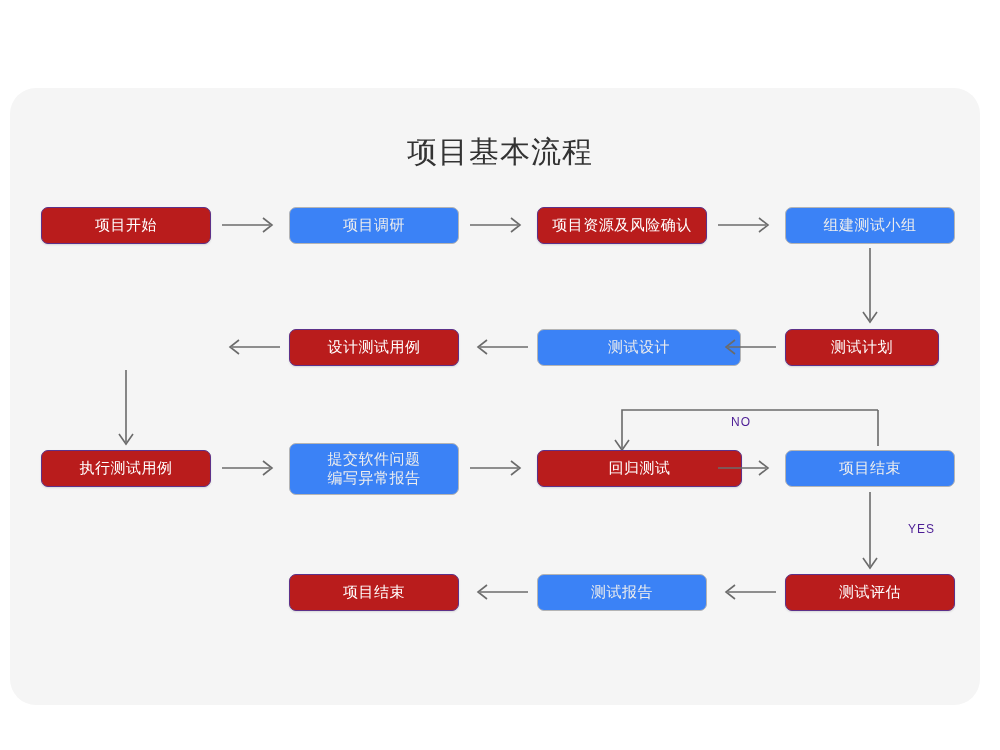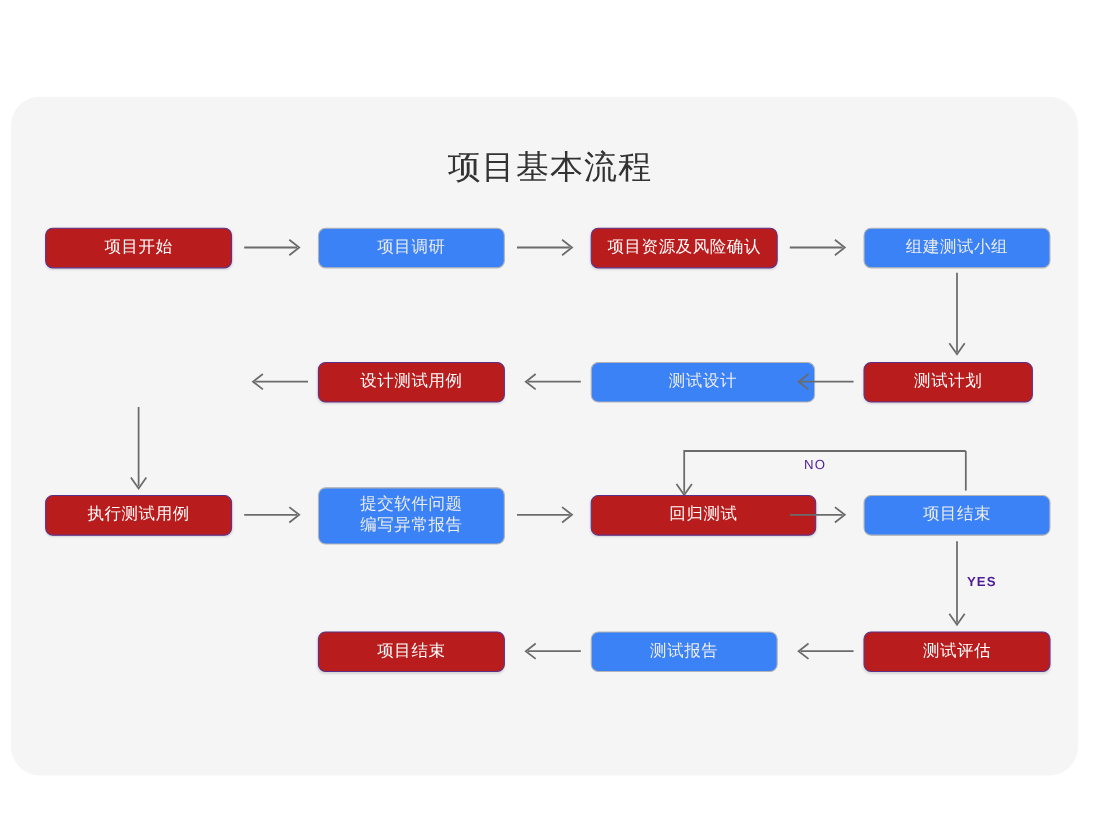--- a/index.html
+++ b/index.html
@@ -196,21 +196,21 @@
   </div>
 
   <div class="node gray" style="left:785px; top:450px; width:170px; height:37px;">项目结束</div>
 
   <div class="conn" style="left:858px; top:492px;">
     <svg width="24" height="82" viewBox="0 0 24 82">
       <line x1="12" y1="0" x2="12" y2="74" stroke="#6b6b6b" stroke-width="1.6"></line>
       <polyline points="5,66 12,76 19,66" fill="none" stroke="#6b6b6b" stroke-width="1.6"></polyline>
     </svg>
   </div>
-  <div class="edge-label" style="left:879px; top:522px;font-weight:bold;">YES</div>
+  <div class="edge-label" style="left:908px; top:522px;">YES</div>
 
   <div class="node purple" style="left:289px; top:574px; width:170px; height:37px;">项目结束</div>
 
   <div class="conn" style="left:470px; top:582px;">
     <svg width="58" height="20" viewBox="0 0 58 20">
       <line x1="10" y1="10" x2="58" y2="10" stroke="#6b6b6b" stroke-width="1.6"></line>
       <polyline points="17,3 8,10 17,17" fill="none" stroke="#6b6b6b" stroke-width="1.6"></polyline>
     </svg>
   </div>
 

